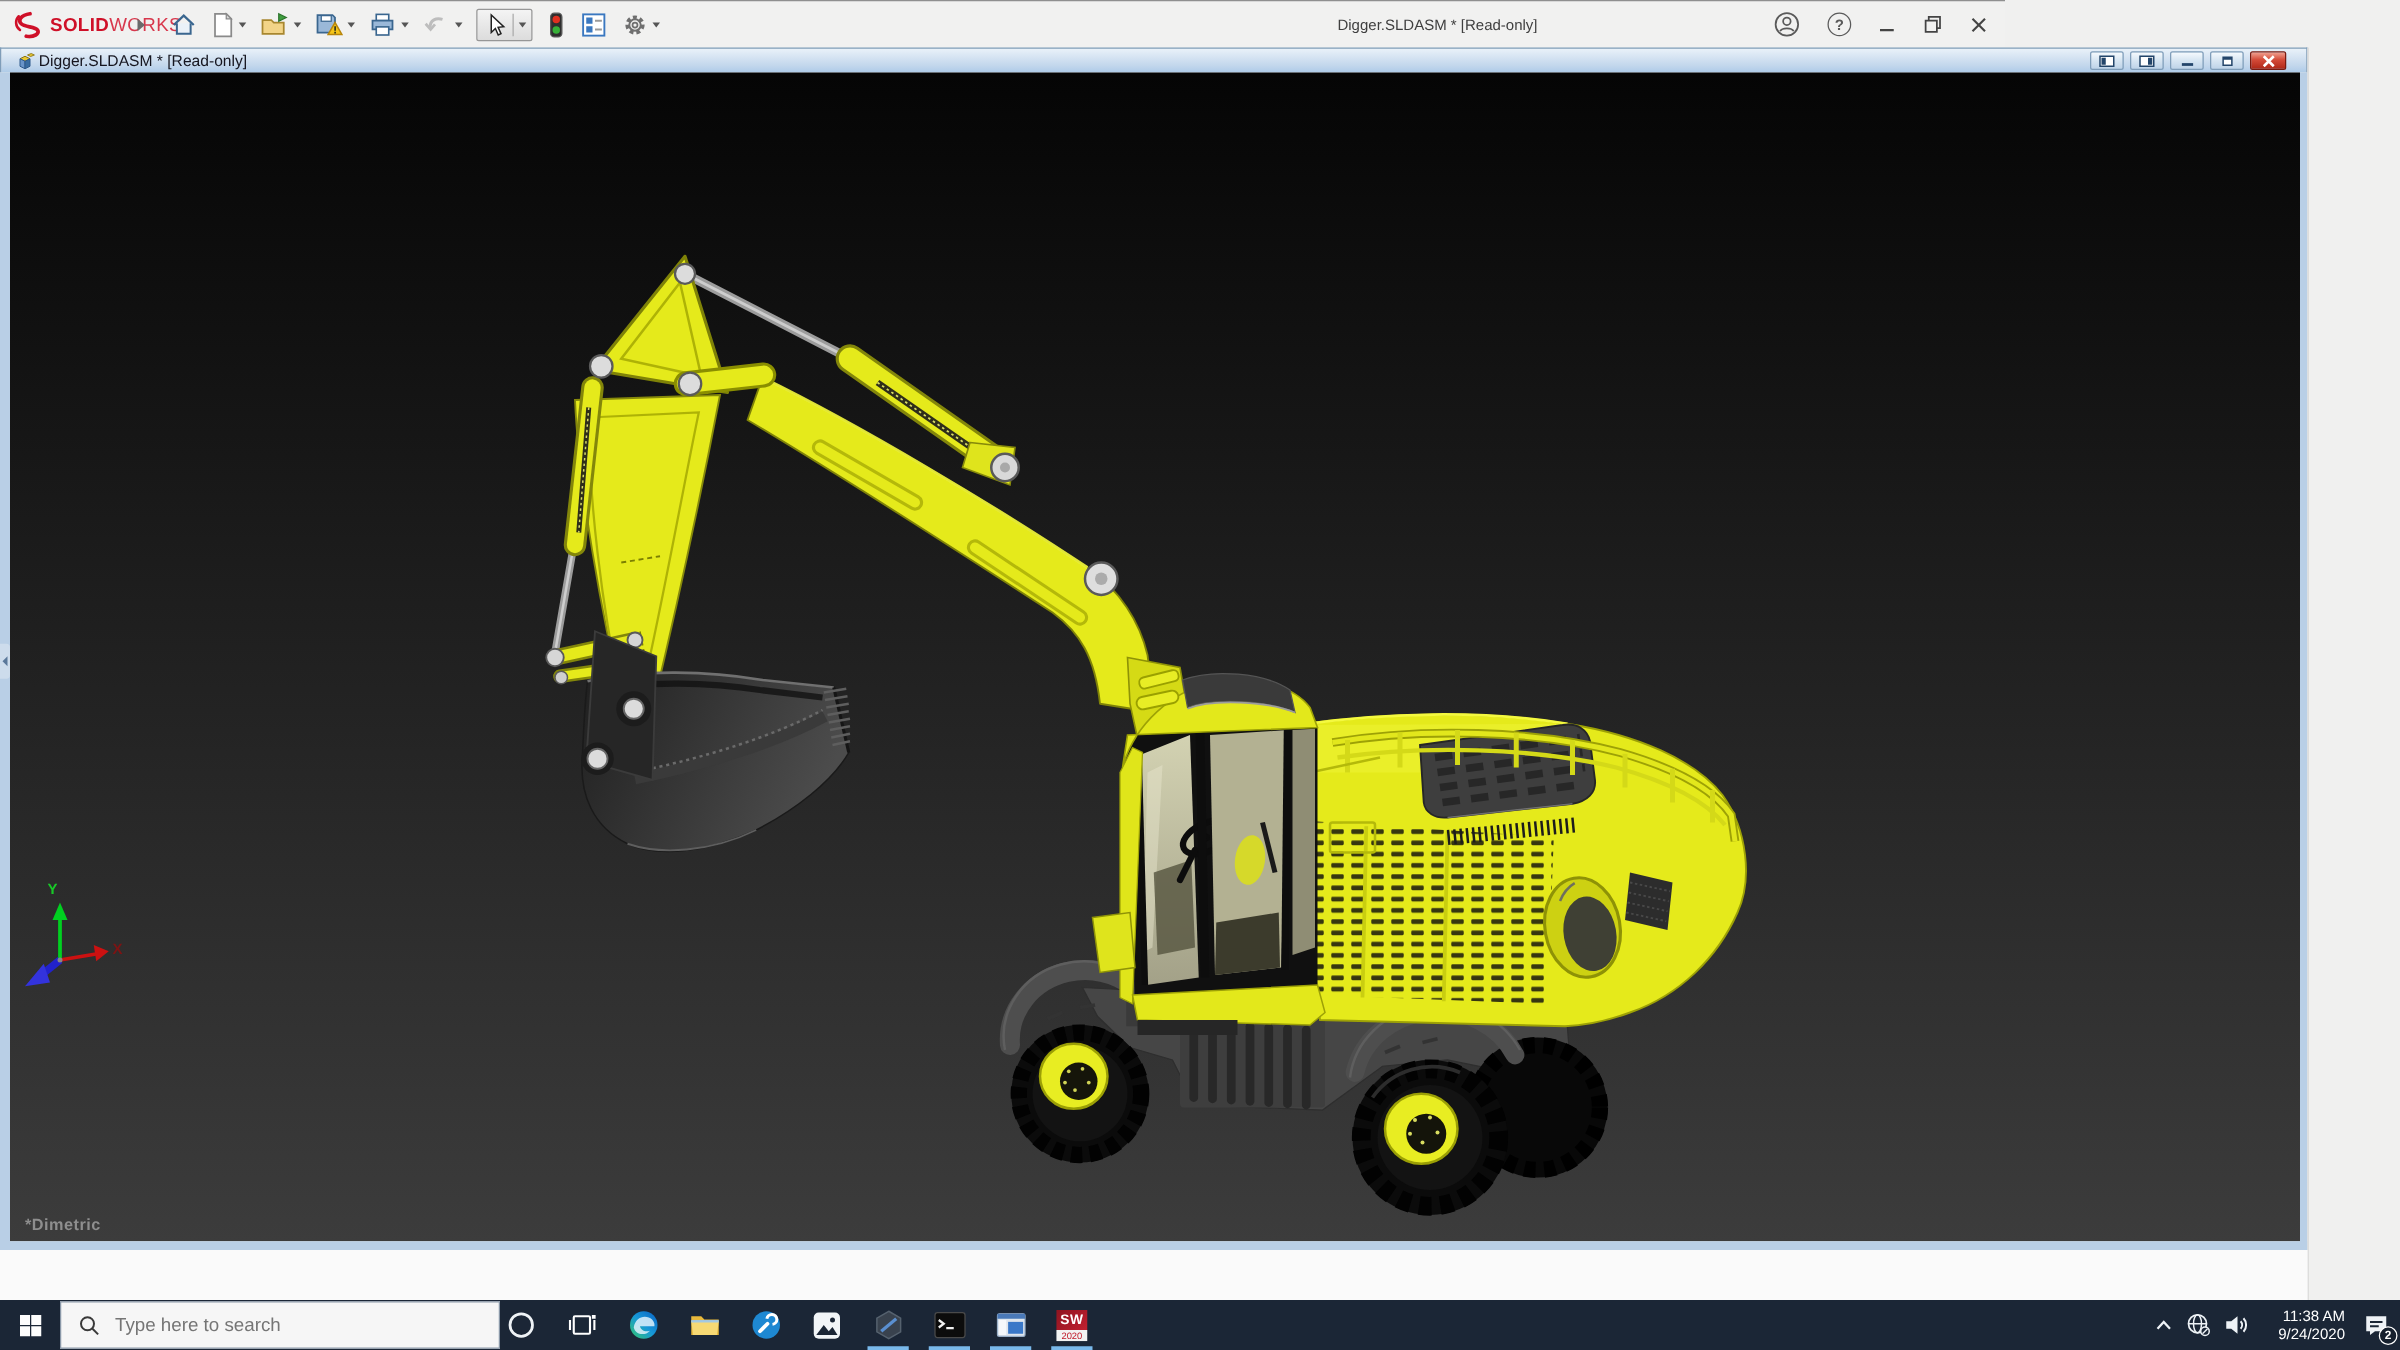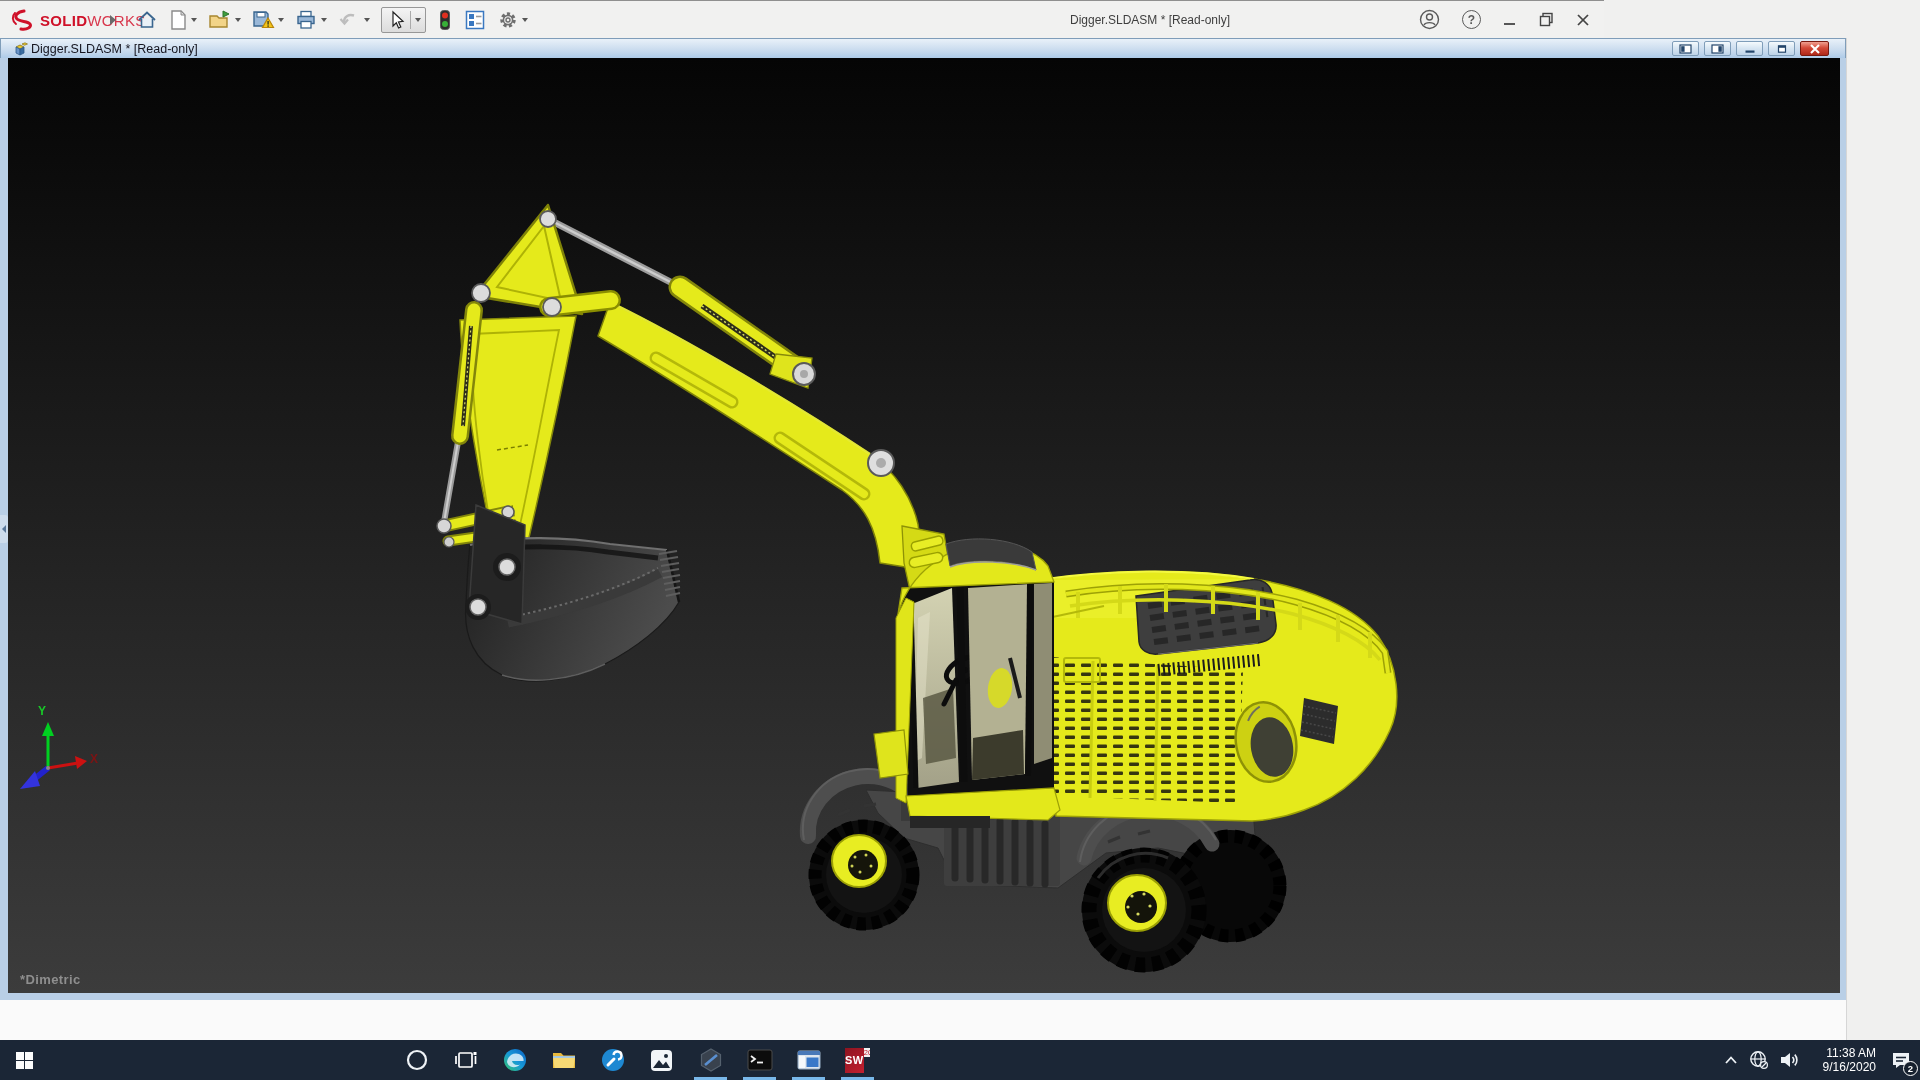--- a/index.html
+++ b/index.html
@@ -58,21 +58,21 @@
   .startbtn{left:0;top:0;width:48px;height:40px;display:flex;align-items:center;justify-content:center;}
   .winlogo{display:grid;grid-template-columns:8px 8px;grid-template-rows:8px 8px;gap:1px;}
   .winlogo div{background:#fdfdfd;}
   .searchbox{left:48px;top:1041px;width:352px;height:38px;background:#f6f6f6;border:1px solid #8a98a8;
              box-sizing:border-box;display:flex;align-items:center;}
   .searchbox input{border:none;outline:none;background:transparent;font-size:15px;color:#333;
                    font-family:"Liberation Sans",sans-serif;width:280px;}
   .tb-apps{left:392px;top:1040px;height:40px;display:flex;}
   .tb-slot{width:49px;height:40px;display:flex;align-items:center;justify-content:center;position:relative;}
   .runbar{position:absolute;bottom:0;left:8px;width:33px;height:3px;background:#79b8ea;}
-  .swicon{width:25px;height:25px;display:flex;flex-direction:row;overflow:hidden;}
+  .swicon{width:25px;height:25px;display:flex;flex-direction:column;overflow:hidden;}
   .swicon .sw-top{flex:1;background:linear-gradient(135deg,#8e1420,#c22030);color:#fff;font-weight:bold;
                   font-size:11px;display:flex;align-items:center;justify-content:center;letter-spacing:.5px;}
   .swicon .sw-bot{height:9px;background:#f2f2f2;color:#c01828;font-weight:normal;font-size:7.5px;
                   display:flex;align-items:center;justify-content:center;}
   .tray{right:0;top:1040px;height:40px;display:flex;align-items:center;}
   .tray-item{display:flex;align-items:center;justify-content:center;}
   .clock{width:64px;text-align:right;color:#fff;font-size:12px;line-height:14px;margin:0 6px;}
   .notif{position:relative;width:38px;height:40px;display:flex;align-items:center;justify-content:center;}
   .badge{position:absolute;right:2px;bottom:4px;width:15px;height:15px;border-radius:50%;
          background:#16202e;border:1.5px solid #fff;color:#fff;font-size:9.5px;font-weight:bold;
@@ -531,20 +531,27 @@
   <div class="abs taskbar">
     <div class="abs startbtn">
       <div class="winlogo">
           <div></div>
           <div></div>
           <div></div>
           <div></div>
         </div>
     </div>
   </div>
+  <div class="abs searchbox">
+    <svg style="margin:0 10px 0 14px;" width="17" height="17" viewBox="0 0 17 17">
+      <circle cx="7" cy="7" r="5.2" fill="none" stroke="#3a3a3a" stroke-width="1.6"></circle>
+      <line x1="11" y1="11" x2="15.5" y2="15.5" stroke="#3a3a3a" stroke-width="1.6"></line>
+    </svg>
+    <input placeholder="Type here to search" style="">
+  </div>
 
   <div class="abs tb-apps">
     <div class="tb-slot">
       <svg width="24" height="24" viewBox="0 0 24 24">
         <circle cx="12" cy="12" r="9" fill="none" stroke="#eef2f6" stroke-width="2.2"></circle>
       </svg>
     </div>
     <div class="tb-slot">
       <svg width="24" height="24" viewBox="0 0 24 24">
         <rect x="5" y="5" width="13" height="14" fill="none" stroke="#fff" stroke-width="1.7" rx="1"></rect>
@@ -637,21 +644,21 @@
     </div>
     <div class="tray-item" style="width:32px">
       <svg width="22" height="20" viewBox="0 0 22 20">
         <path d="M2 7 H6 L11 3 V17 L6 13 H2 Z" fill="#eef2f6"></path>
         <path d="M13.5 7 A4.5 4.5 0 0 1 13.5 13" fill="none" stroke="#eef2f6" stroke-width="1.6"></path>
         <path d="M15.8 4.6 A8 8 0 0 1 15.8 15.4" fill="none" stroke="#eef2f6" stroke-width="1.6"></path>
       </svg>
     </div>
     <div class="clock">
       <div>11:38 AM</div>
-      <div>9/16/2020</div>
+      <div>9/24/2020</div>
     </div>
     <div class="notif">
       <svg width="22" height="20" viewBox="0 0 22 20">
         <path d="M3 3 H19 V15 H10 L6 18 V15 H3 Z" fill="#eef2f6"></path>
         <line x1="6" y1="7.5" x2="16" y2="7.5" stroke="#1b2636" stroke-width="1.6"></line>
         <line x1="6" y1="11" x2="13" y2="11" stroke="#1b2636" stroke-width="1.6"></line>
       </svg>
       <div class="badge">2</div>
     </div>
   </div>

